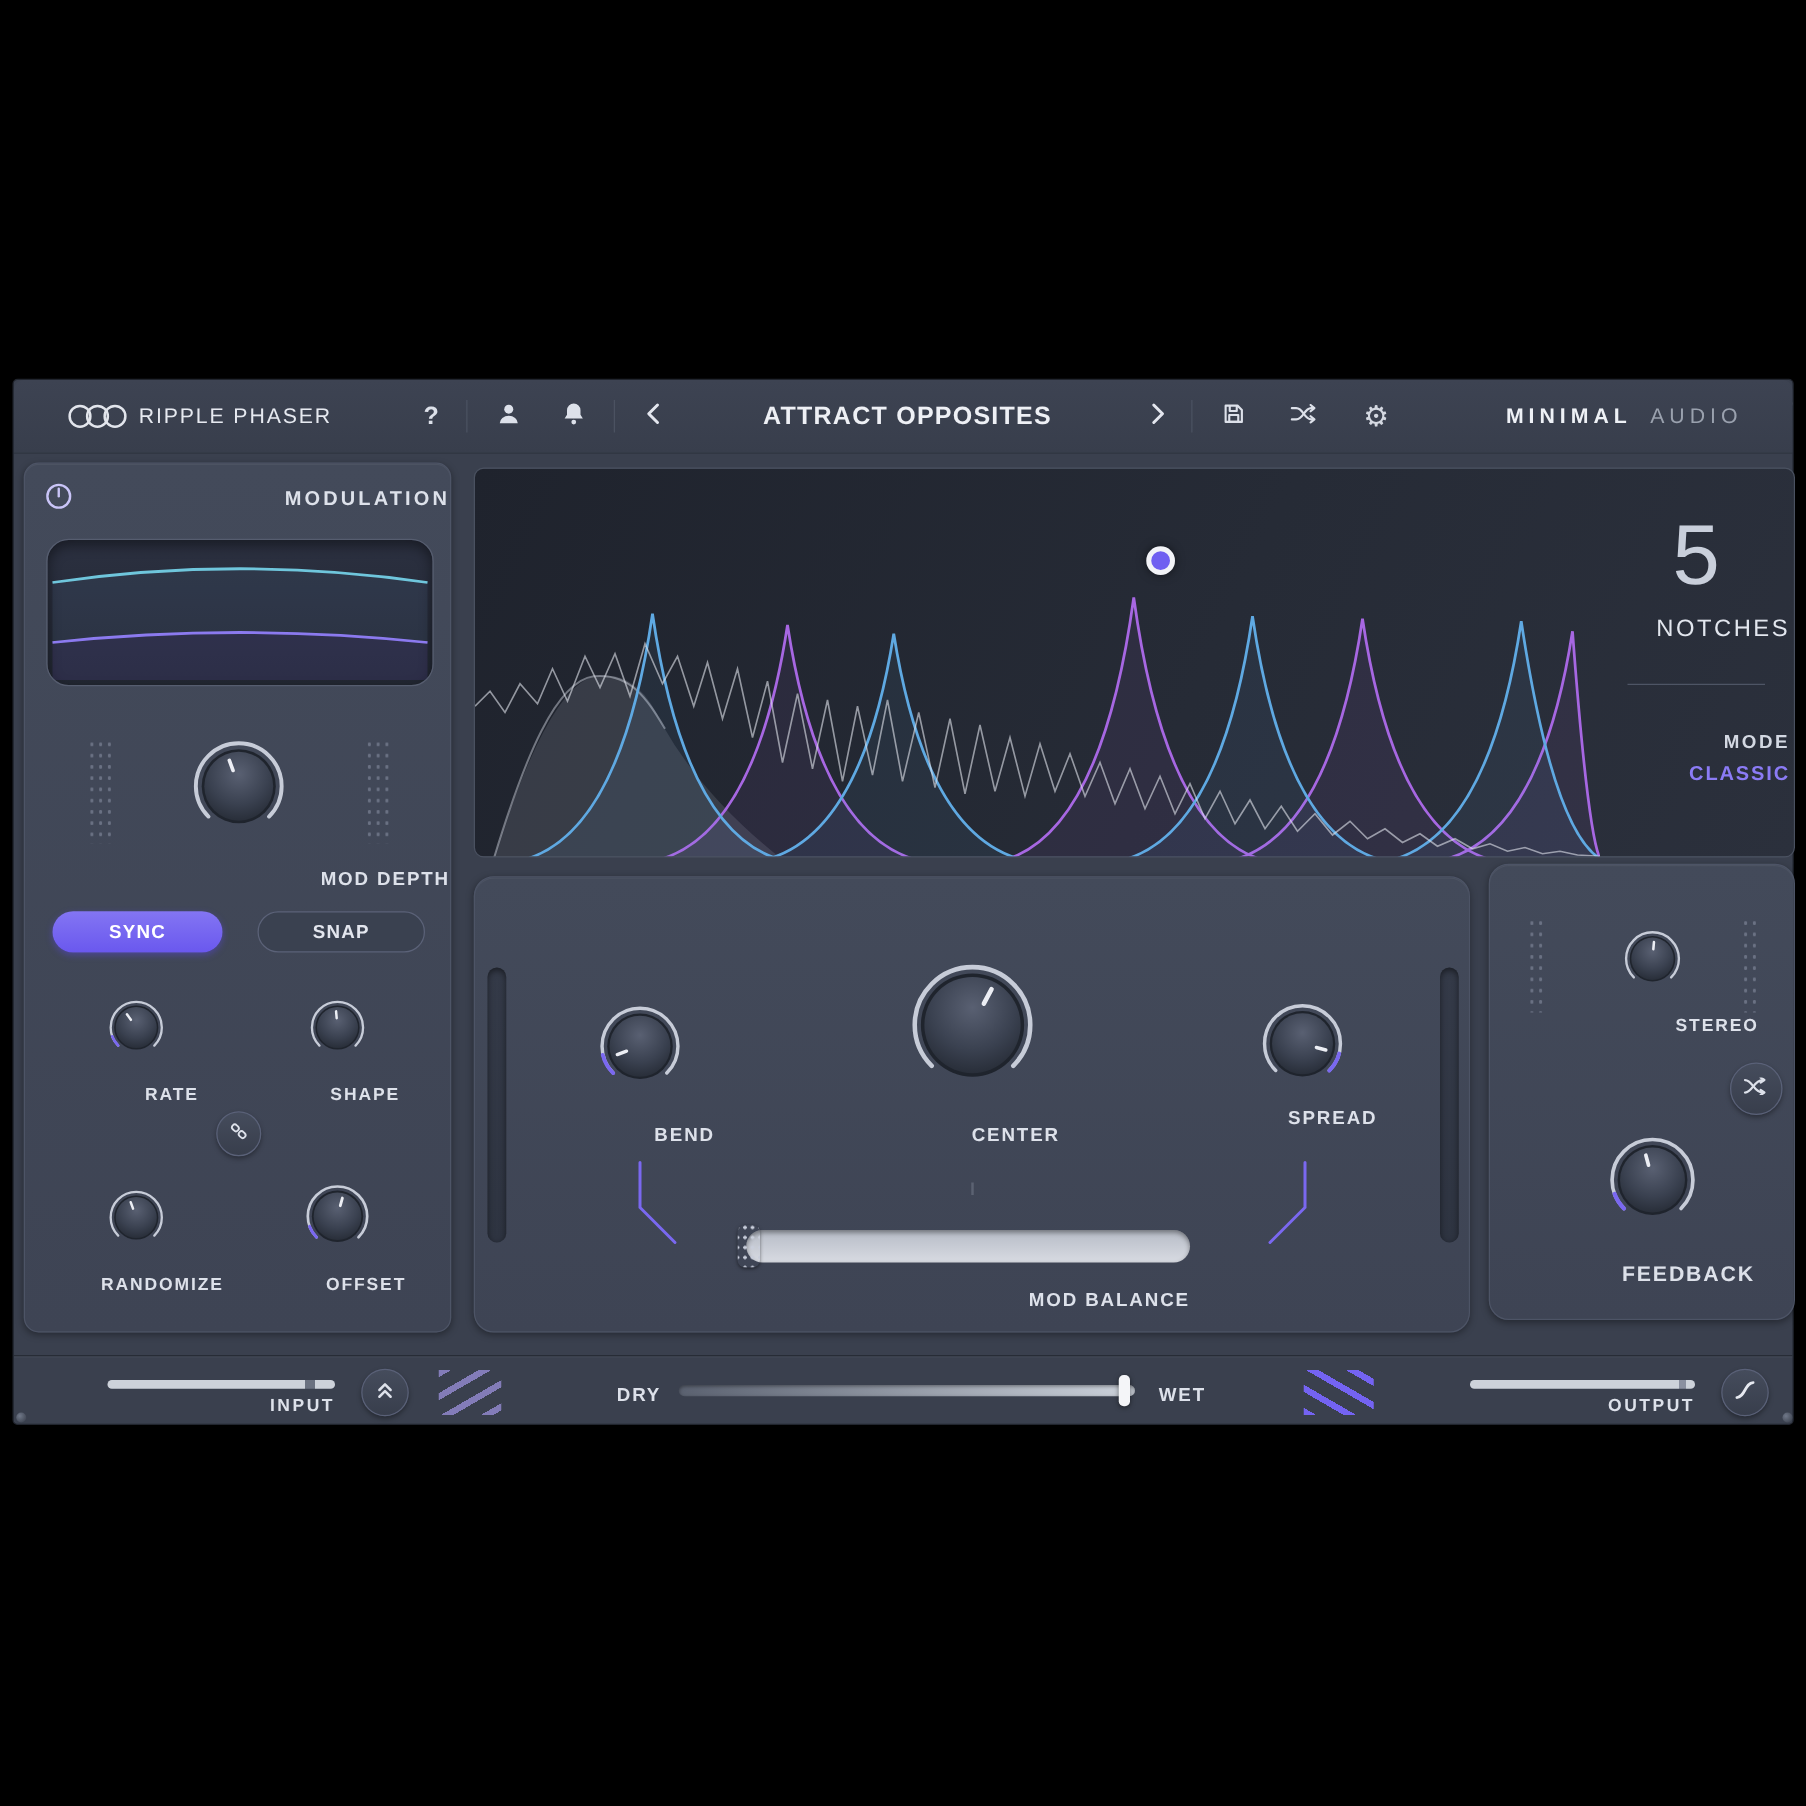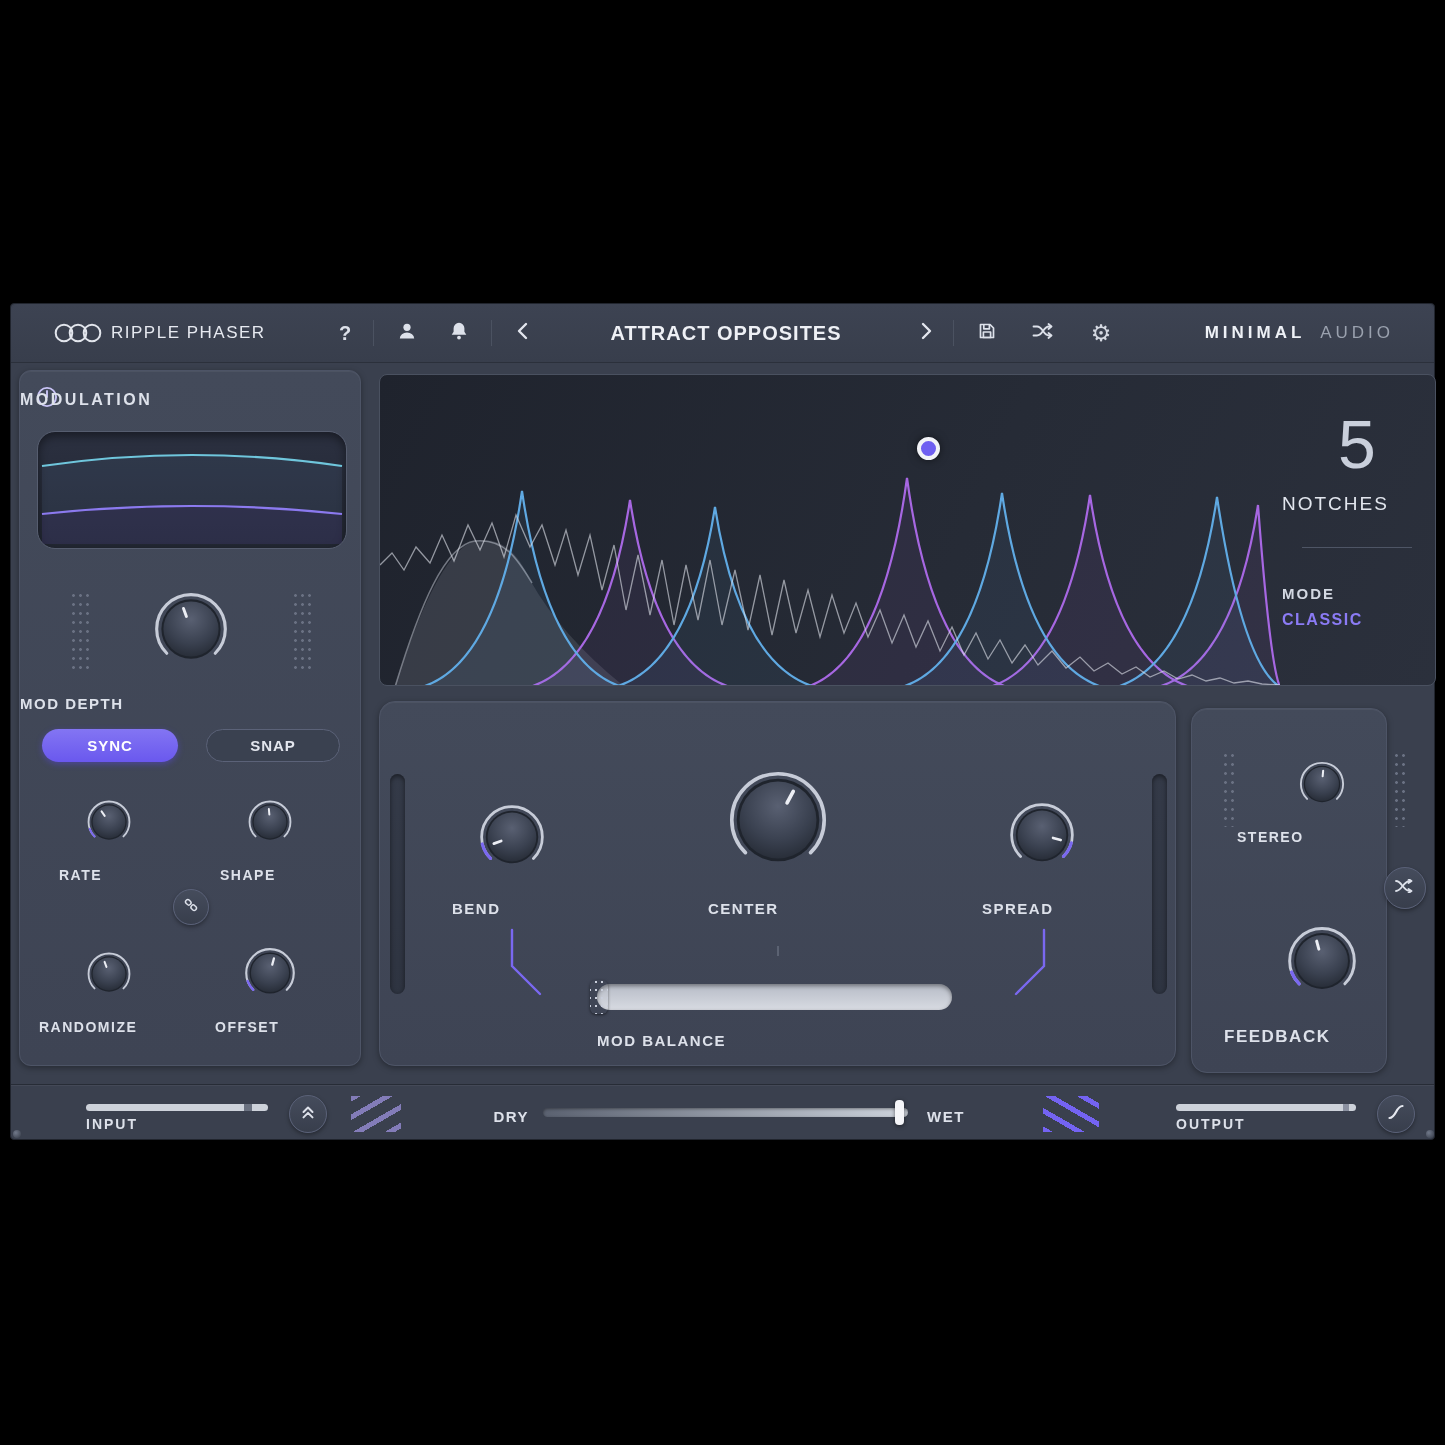--- a/index.html
+++ b/index.html
@@ -14,21 +14,21 @@
   .tb-btn{position:absolute;top:13px;height:32px;display:flex;align-items:center;justify-content:center;color:#dde1ea;cursor:pointer;}
   .appname{position:absolute;left:100px;top:0;height:58px;line-height:58px;font-size:17px;letter-spacing:1.5px;color:#e6e9f0;}
   .preset{position:absolute;left:545px;width:340px;top:0;height:58px;line-height:58px;text-align:center;
     font-size:20px;font-weight:bold;letter-spacing:1px;color:#eef0f5;cursor:pointer;}
   .brand{position:absolute;right:40px;top:0;height:58px;line-height:58px;font-size:17px;letter-spacing:4px;}
   .brand .b1{font-weight:bold;color:#eef1f6;margin-left:15px;}
   .brand .b2{font-weight:400;color:#9aa1ae;margin-left:6px;}
   
   .panel{position:absolute;background:linear-gradient(#434a5a,#3e4454);border:1px solid #4d5466;border-radius:12px;
     box-shadow:inset 0 1px 0 rgba(255,255,255,.05),0 2px 6px rgba(0,0,0,.35);box-sizing:border-box;}
-  .lbl{position:absolute;font-weight:bold;color:#dde1ea;letter-spacing:1.5px;text-align:left;}
+  .lbl{position:absolute;font-weight:bold;color:#dde1ea;letter-spacing:1.5px;text-align:right;}
   .dots{position:absolute;background-image:radial-gradient(circle,#6a7183 1.3px,transparent 1.5px);background-size:7px 9px;}
   
   .knob{position:absolute;}
   .knob svg{width:100%;height:100%;display:block;}
   .karc{fill:none;stroke:#c7ccd8;stroke-width:3;stroke-linecap:round;}
   .karc2{fill:none;stroke:#7a68f0;stroke-width:3.4;stroke-linecap:round;}
   .kcapb{fill:#1f242d;}
   .kptr{fill:#eceef4;}
   
   .pill{position:absolute;height:33px;border-radius:17px;display:flex;align-items:center;justify-content:center;
@@ -313,36 +313,36 @@
         <circle class="kcapb" cx="50" cy="50" r="28.5"></circle>
           <circle cx="50" cy="50" r="26.5" fill="url(#kg)"></circle>
         <g transform="rotate(105,50,50)">
             <rect class="kptr" x="48.5" y="27.5" width="3" height="11.5" rx="1.5"></rect>
           </g>
       </svg>
     </div>
 
     <div class="lbl" style="left:72px;top:198px;width:120px;font-size:15px">BEND</div>
     <div class="lbl" style="left:328px;top:198px;width:140px;font-size:15px">CENTER</div>
-    <div class="lbl" style="left:602px;top:198px;width:120px;font-size:15px">SPREAD</div>
+    <div class="lbl" style="left:602px;top:184px;width:120px;font-size:15px">SPREAD</div>
 
     <svg class="abs" style="left:118px;top:226px" width="60" height="72" viewBox="0 0 60 72">
       <path d="M14,2 v36 l28,28" fill="none" stroke="#7a68f0" stroke-width="2.4" stroke-linecap="round"></path>
     </svg>
     <div class="abs" style="left:397px;top:244px;width:2px;height:10px;background:#5b6272"></div>
     <svg class="abs" style="left:618px;top:226px" width="60" height="72" viewBox="0 0 60 72">
       <path d="M46,2 v36 l-28,28" fill="none" stroke="#7a68f0" stroke-width="2.4" stroke-linecap="round"></path>
     </svg>
 
     <div class="track-light" style="left:217px;top:282px;width:355px;height:26px"></div>
     <div class="mb-handle" style="left:210px;top:278px"></div>
     <div class="lbl" style="left:217px;top:330px;width:355px;font-size:15px">MOD BALANCE</div>
   </div>
 
-  <div class="panel" style="left:1180px;top:404px;width:196px;height:365px;border-radius:16px">
+  <div class="panel" style="left:1180px;top:387px;width:245px;height:365px;border-radius:16px">
     <div class="dots" style="left:30px;top:42px;width:14px;height:76px"></div>
     <div class="dots" style="left:201px;top:42px;width:14px;height:76px"></div>
 
     <div class="knob" style="left:98px;top:43px;width:64px;height:64px">
       <svg viewBox="0 0 100 100">
         <path class="karc" d="M26.7,73.3 A33,33 0 1,1 73.3,73.3"></path>
         <circle class="kcapb" cx="50" cy="50" r="28.5"></circle>
           <circle cx="50" cy="50" r="26.5" fill="url(#kg)"></circle>
         <g transform="rotate(5,50,50)">
             <rect class="kptr" x="48.4" y="27.5" width="3.2" height="12" rx="1.6"></rect>

